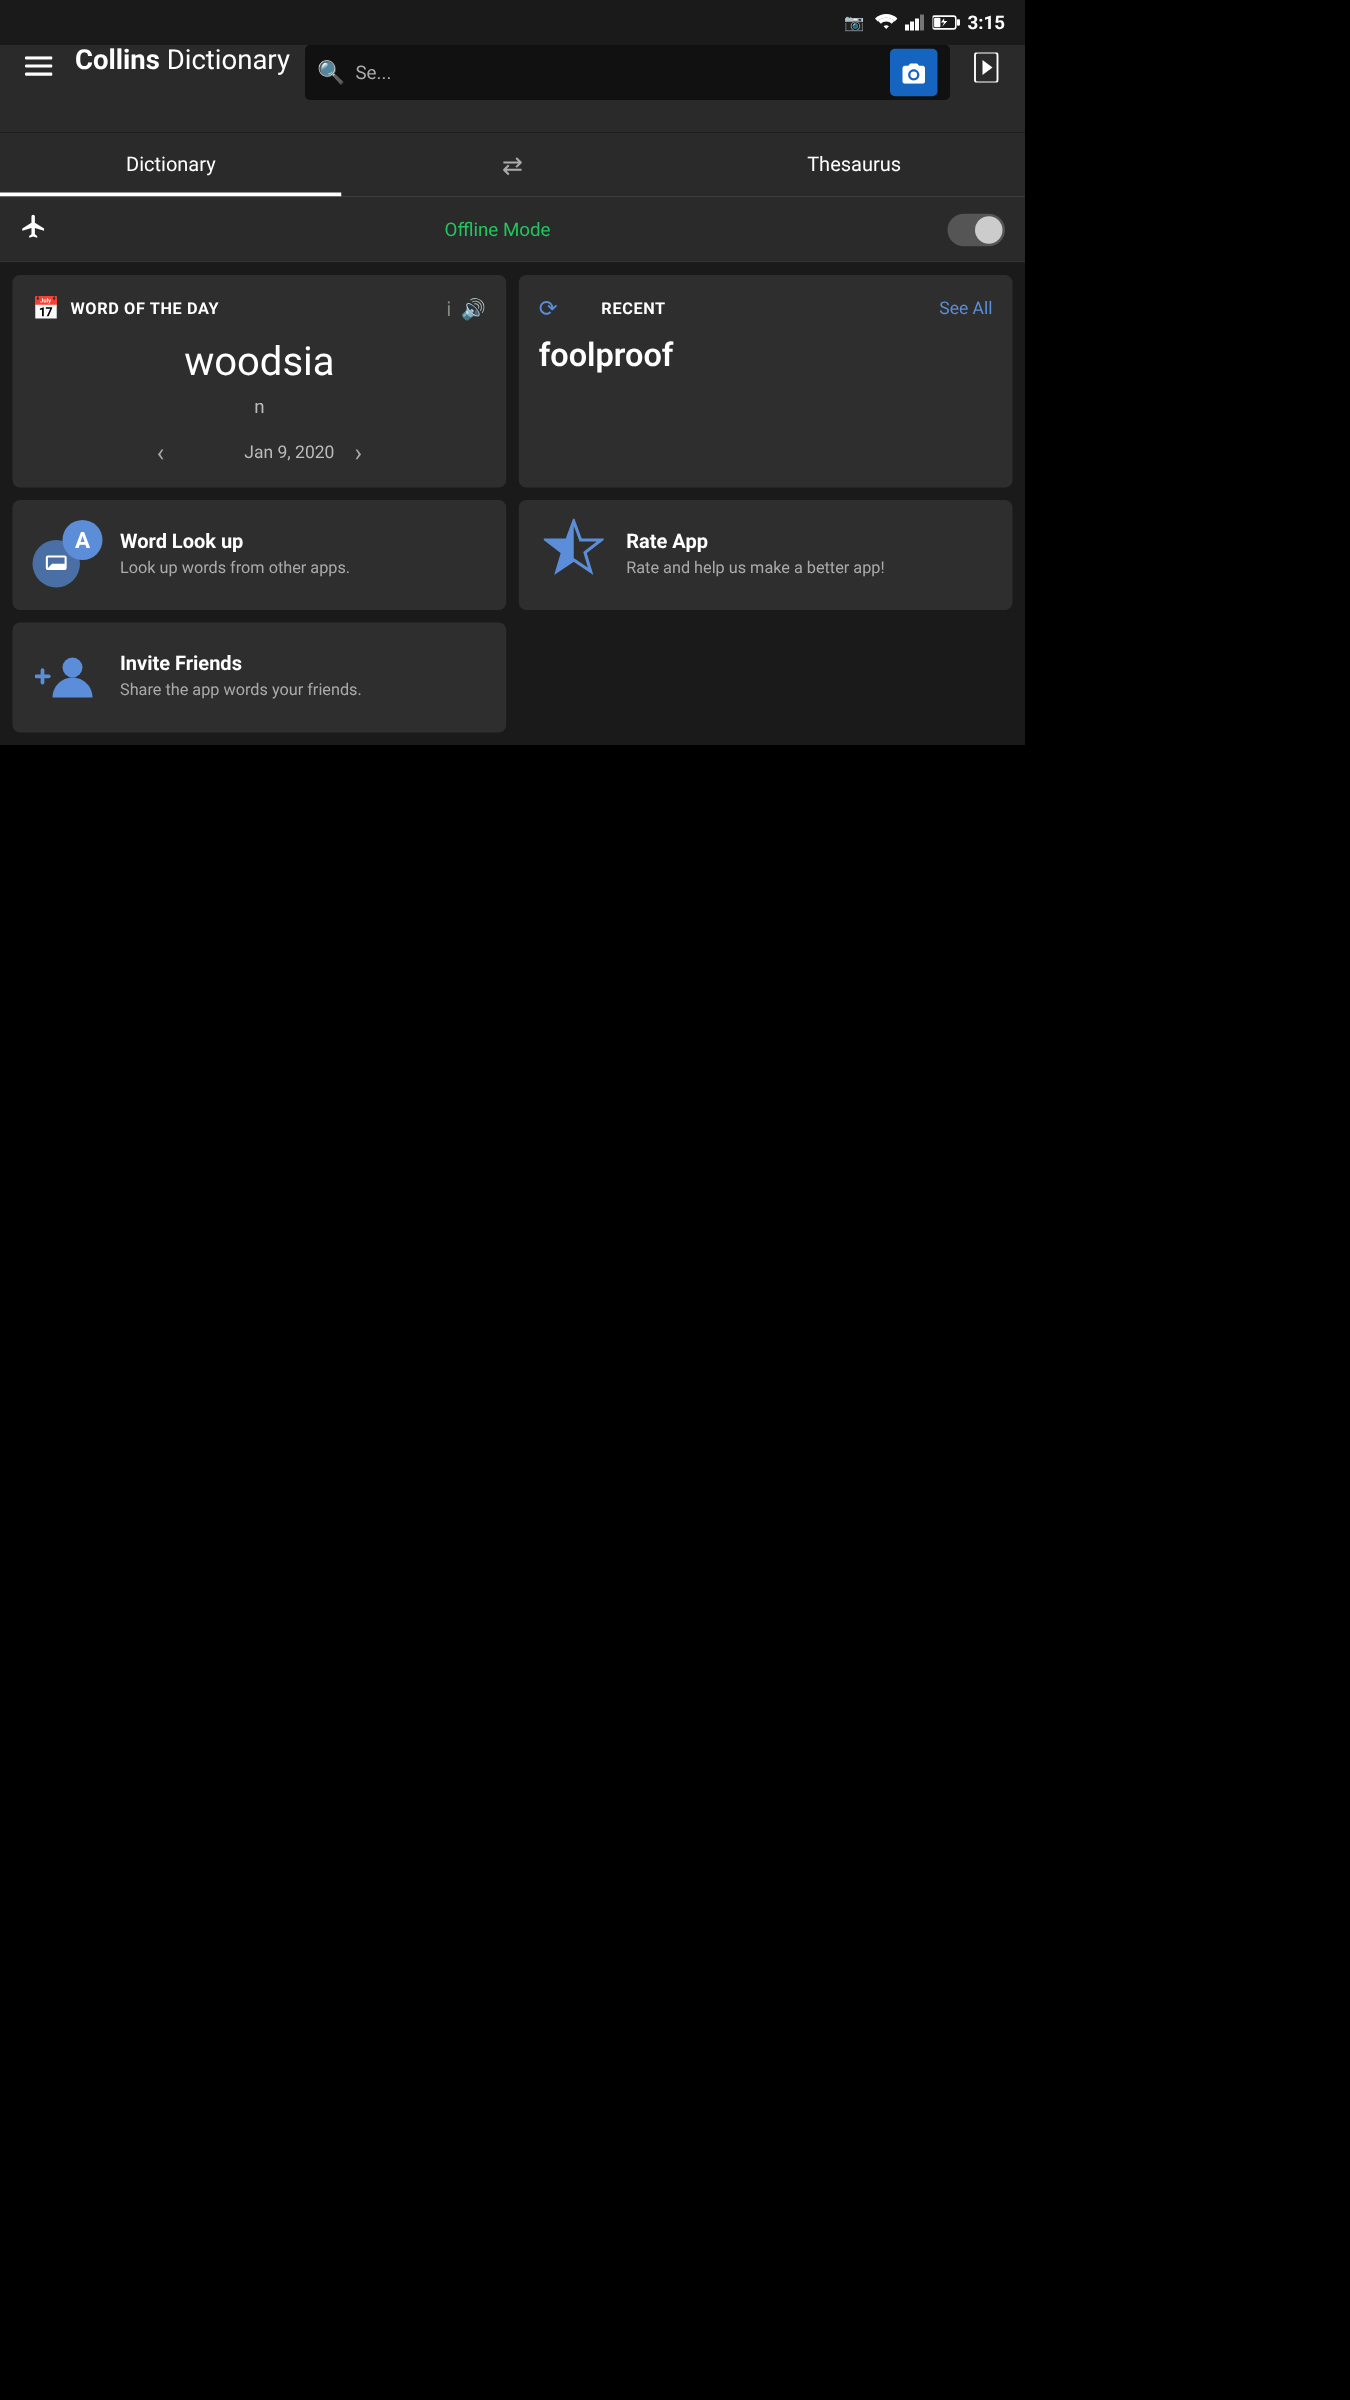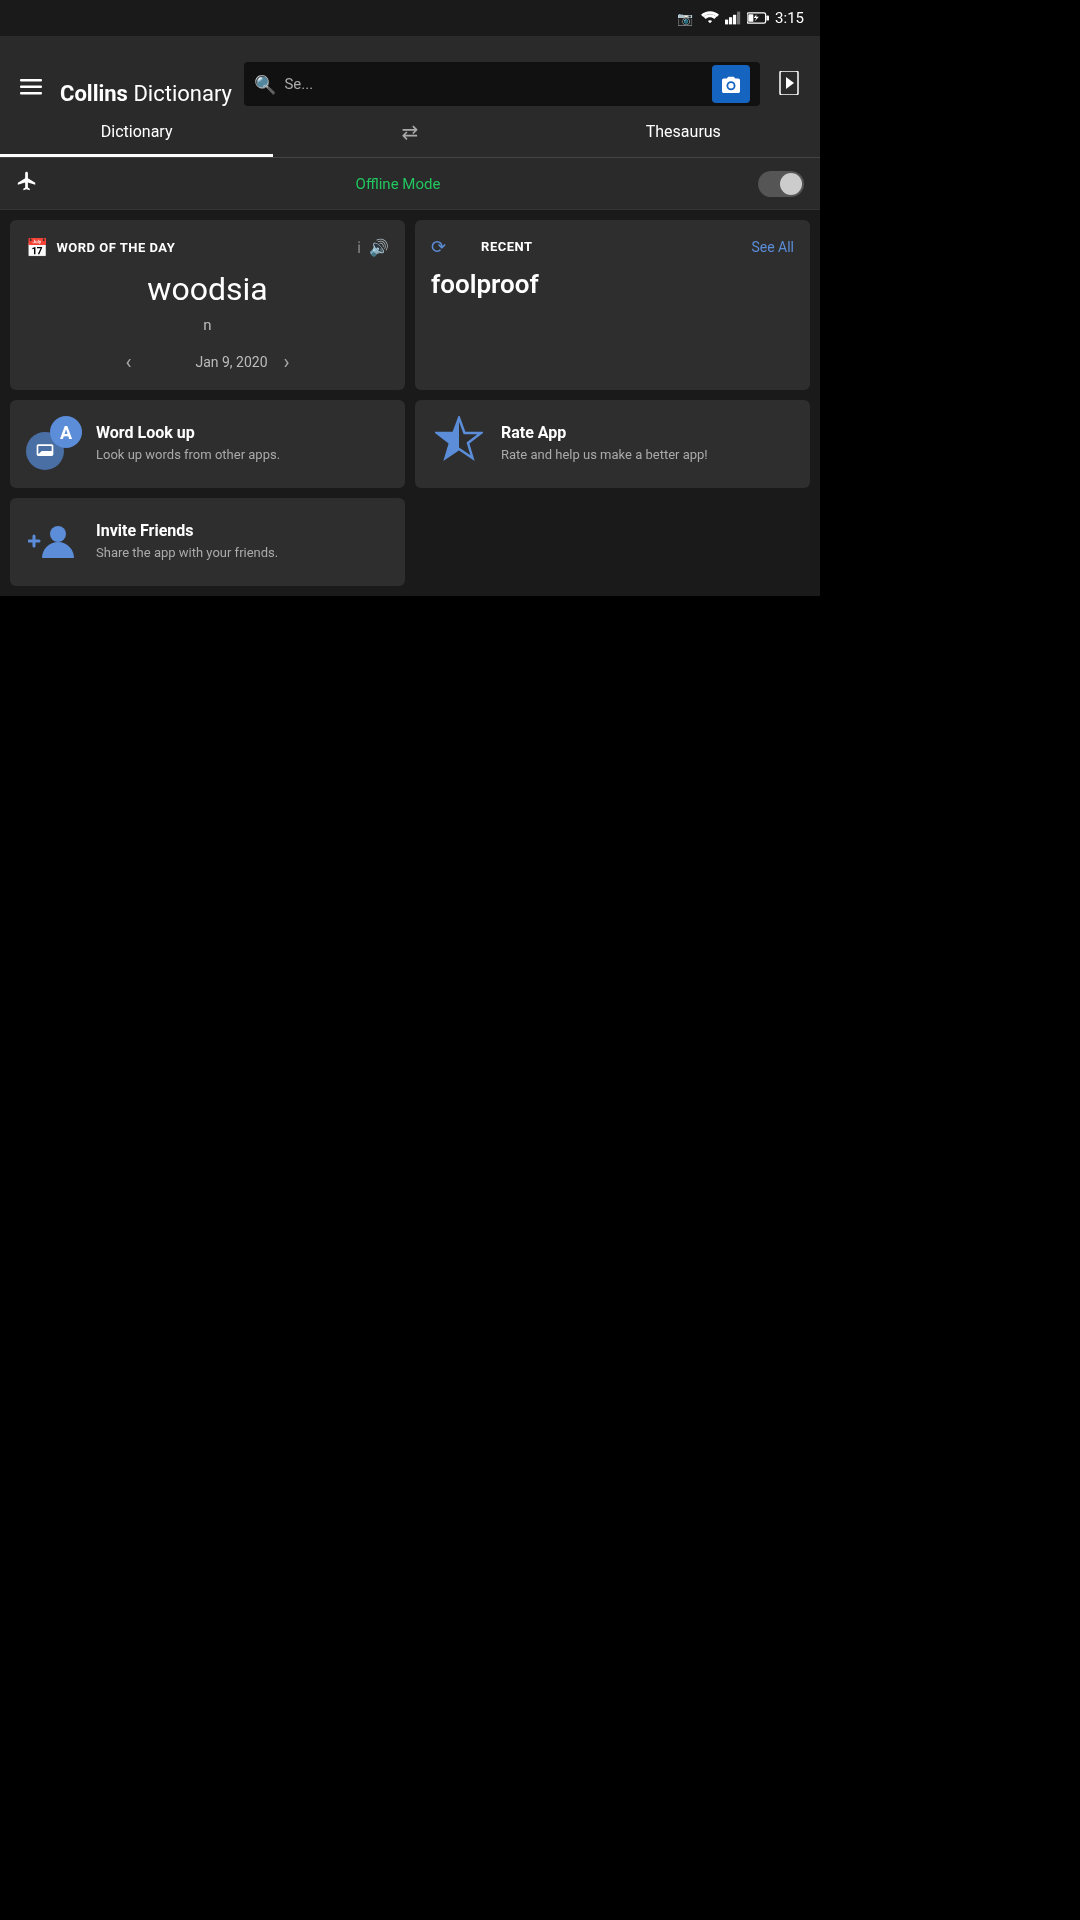--- a/index.html
+++ b/index.html
@@ -24,29 +24,29 @@
       gap: 8px;
     }
     .status-icons {
       display: flex;
       align-items: center;
       gap: 6px;
     }
     .status-time {
       color: #fff;
       font-size: 15px;
-      font-weight: 400;
+      font-weight: 700;
     }
 
     
     .top-bar {
       background: #2a2a2a;
       height: 70px;
       display: flex;
-      align-items: flex-end;
+      align-items: flex-start;
       padding: 0 14px;
       gap: 12px;
     }
     .menu-icon {
       color: #fff;
       font-size: 22px;
       cursor: pointer;
       padding: 6px;
     }
     .app-title {
@@ -502,21 +502,21 @@
 
         <circle cx="30" cy="14" r="8" fill="#5b8dd9"></circle>
         <path d="M14 38c0-8.8 7.2-16 16-16s16 7.2 16 16H14z" fill="#5b8dd9"></path>
 
         <line x1="6" y1="16" x2="6" y2="26" stroke="#5b8dd9" stroke-width="3" stroke-linecap="round"></line>
         <line x1="1" y1="21" x2="11" y2="21" stroke="#5b8dd9" stroke-width="3" stroke-linecap="round"></line>
       </svg>
     </div>
     <div class="feature-text-wrap">
       <div class="feature-title">Invite Friends</div>
-      <div class="feature-desc">Share the app with your friends.</div>
+      <div class="feature-desc">Share the app words your friends.</div>
     </div>
   </div>
 
   <div style="background:transparent;"></div>
 
 </div>
 
 <div class="bottom-black"></div>
 
 </body></html>

